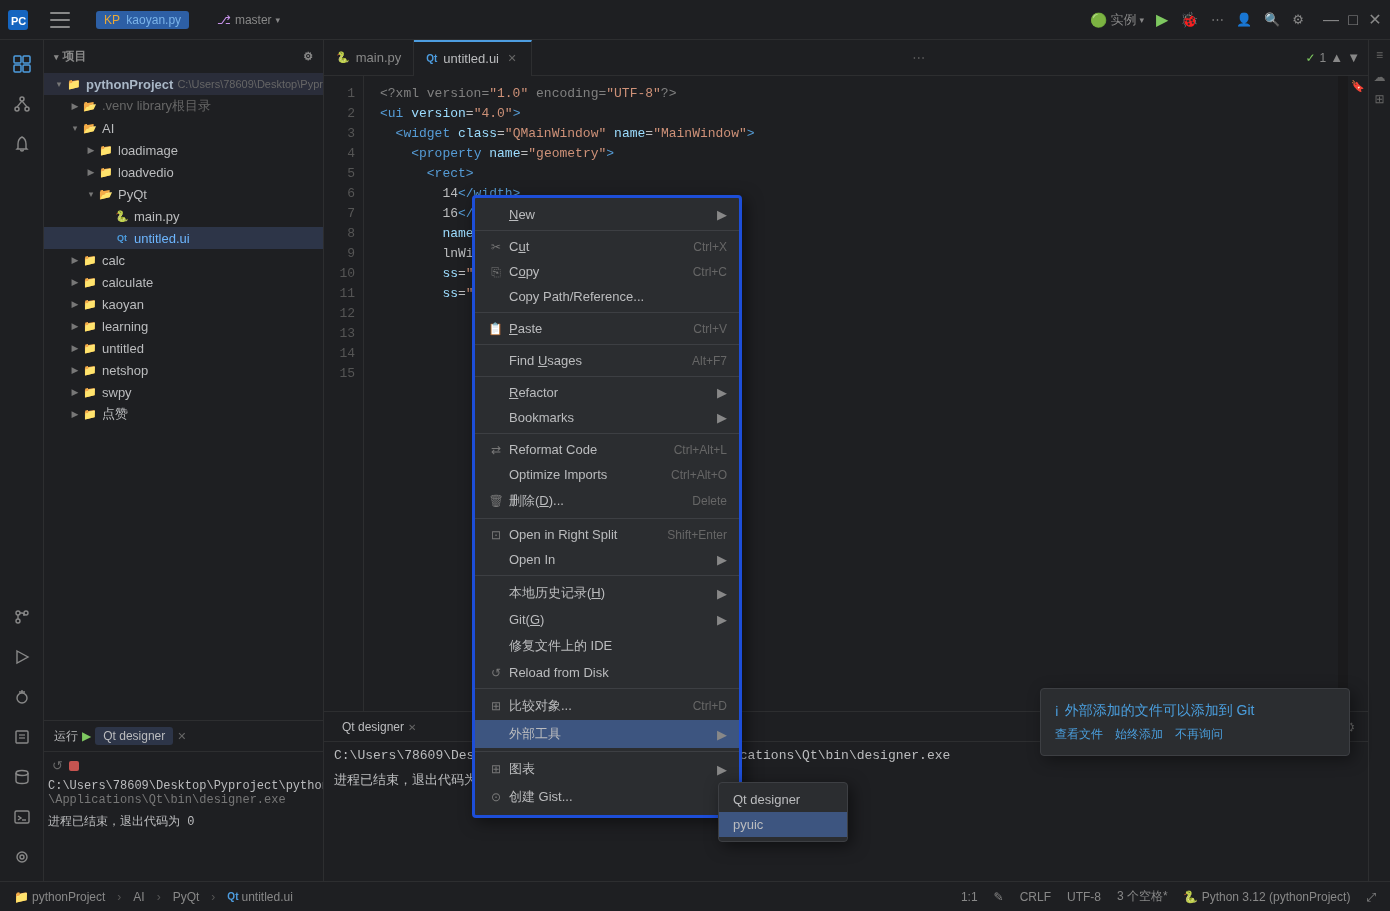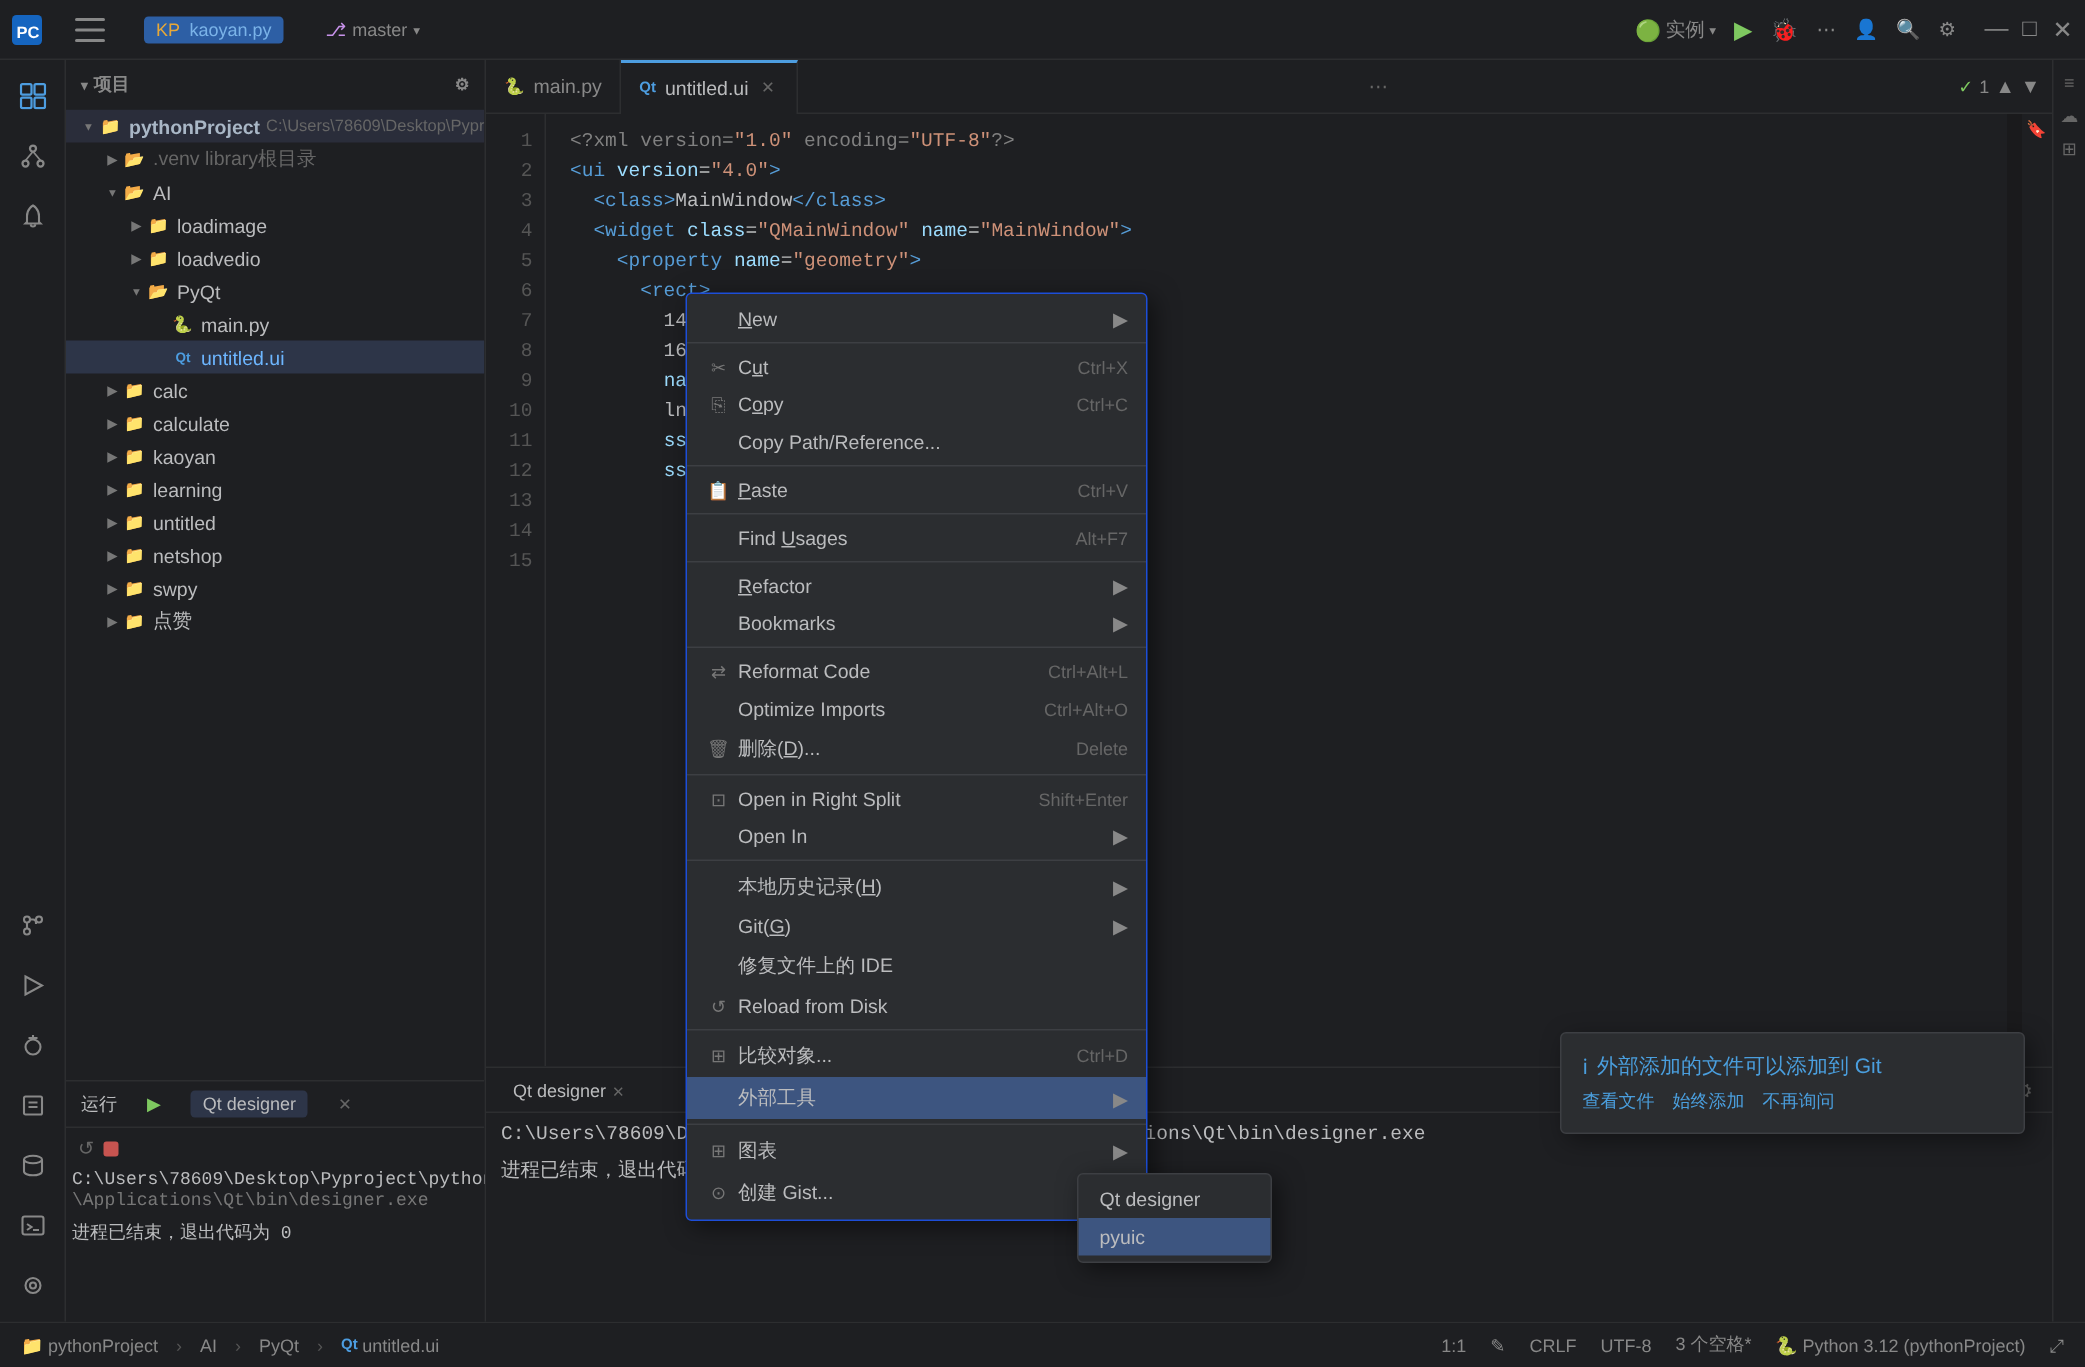--- a/index.html
+++ b/index.html
@@ -150,21 +150,21 @@
       font-size: 11px;
     }
     .folder-icon { color: #dcb67a; }
     .py-icon { color: #4ec9b0; }
     .ui-icon { color: #4d9de0; }
     .tree-label { color: #bbbcbe; font-size: 13px; }
     .tree-label.faint { color: #666; }
     .run-section {
       padding: 6px 10px;
       border-top: 1px solid #2d2e30;
-      display: flex; align-items: center; gap: 20px;
+      display: flex; align-items: center; gap: 4px;
       font-size: 12px;
       color: #888;
     }
 
     
     #editor-area {
       flex: 1;
       display: flex;
       flex-direction: column;
       background: #1e1f22;
@@ -320,25 +320,25 @@
     }
 
     
     #context-menu-overlay {
       position: absolute;
       top: 0; left: 0; right: 0; bottom: 0;
       z-index: 10;
     }
     #context-menu {
       position: absolute;
-      left: 457px;
+      left: 472px;
       top: 195px;
-      width: 308px;
+      width: 270px;
       background: #2b2d30;
-      border: 1px solid #1d4ed8;
+      border: 3px solid #1d4ed8;
       border-radius: 4px;
       box-shadow: 4px 4px 16px rgba(0,0,0,0.5);
       z-index: 20;
       padding: 4px 0;
     }
     .ctx-item {
       display: flex;
       align-items: center;
       padding: 5px 12px;
       cursor: pointer;
@@ -691,21 +691,20 @@
           <div>10</div>
         <div>11</div>
           <div>12</div>
           <div>13</div>
           <div>14</div>
           <div>15</div>
       </div>
       <div class="code-content">
         <div class="code-line"><span class="xml-pi">&lt;?xml version=<span class="xml-value">"1.0"</span> encoding=<span class="xml-value">"UTF-8"</span>?&gt;</span></div>
         <div class="code-line"><span class="xml-tag">&lt;ui</span> <span class="xml-attr">version</span>=<span class="xml-value">"4.0"</span><span class="xml-tag">&gt;</span></div>
-        <div class="code-line">  <span class="xml-tag">&lt;class&gt;</span>MainWindow<span class="xml-tag">&lt;/class&gt;</span></div>
         <div class="code-line">  <span class="xml-tag">&lt;widget</span> <span class="xml-attr">class</span>=<span class="xml-value">"QMainWindow"</span> <span class="xml-attr">name</span>=<span class="xml-value">"MainWindow"</span><span class="xml-tag">&gt;</span></div>
         <div class="code-line">    <span class="xml-tag">&lt;property</span> <span class="xml-attr">name</span>=<span class="xml-value">"geometry"</span><span class="xml-tag">&gt;</span></div>
         <div class="code-line">      <span class="xml-tag">&lt;rect&gt;</span></div>
         <div class="code-line"></div>
         <div class="code-line">        14<span class="xml-tag">&lt;/width&gt;</span></div>
         <div class="code-line">        16<span class="xml-tag">&lt;/height&gt;</span></div>
         <div class="code-line"></div>
         <div class="code-line">        <span class="xml-attr">name</span>=<span class="xml-value">"windowTitle"</span><span class="xml-tag">&gt;</span></div>
         <div class="code-line">        lnWindow<span class="xml-tag">&lt;/string&gt;</span></div>
         <div class="code-line"></div>

